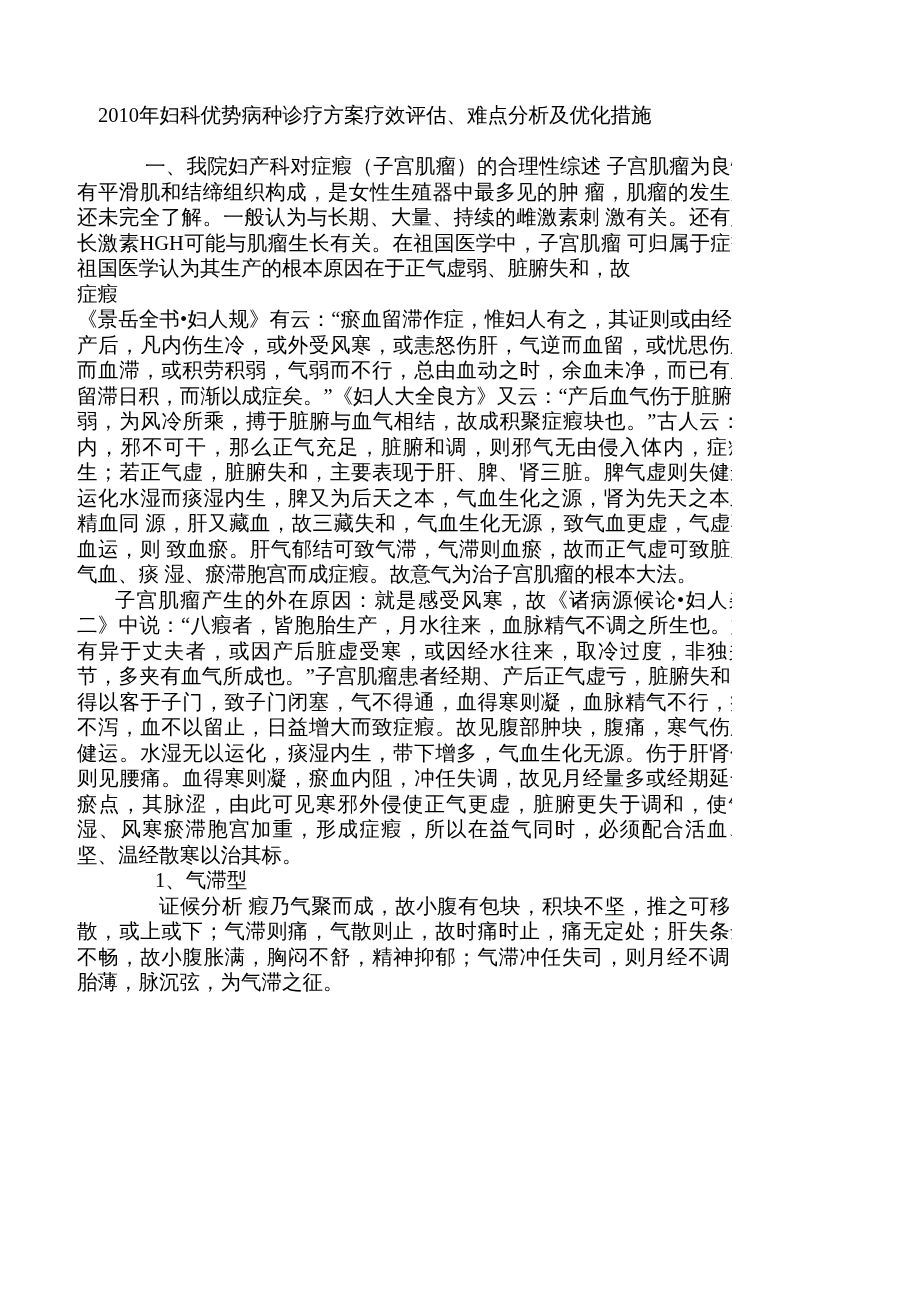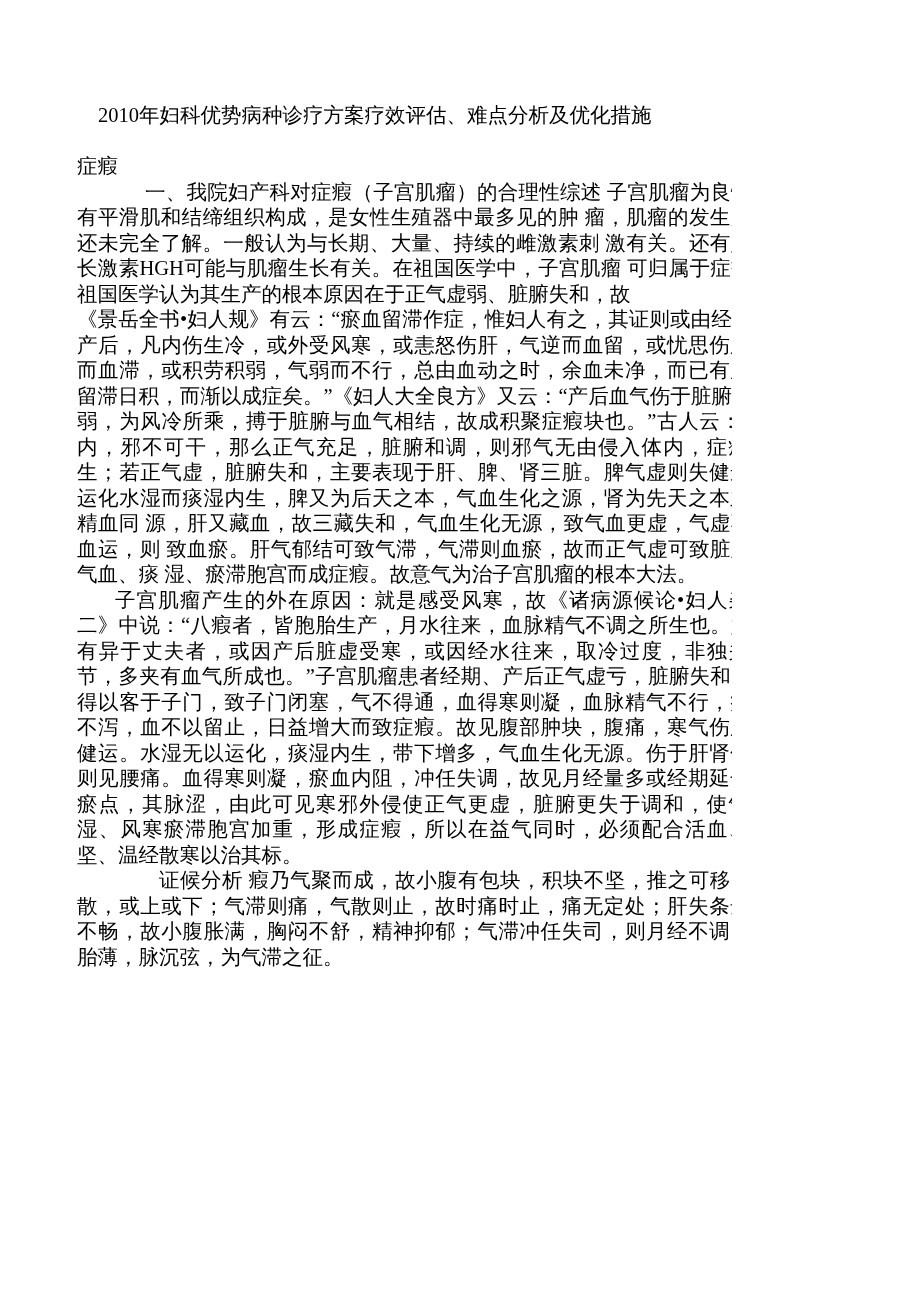--- a/index.html
+++ b/index.html
@@ -39,26 +39,27 @@
 </style>
 </head>
 <body>
 
 <div class="page">
   <div class="doc">
 
     <p class="title-line">2010年妇科优势病种诊疗方案疗效评估、难点分析及优化措施</p>
 
 
+    <p style="text-indent:68px;">一、我院妇产科对症瘕（子宫肌瘤）的合理性综述 子宫肌瘤为良性肌瘤，有平滑肌和结缔组织构成，是女性生殖器中最多见的肿 瘤，肌瘤的发生原因至今还未完全了解。一般认为与长期、大量、持续的雌激素刺 激有关。还有人发现生长激素HGH可能与肌瘤生长有关。在祖国医学中，子宫肌瘤 可归属于症瘕范畴，祖国医学认为其生产的根本原因在于正气虚弱、脏腑失和，故</p>
+
     <p style="text-indent:0;">症瘕</p>
-
-    <p style="text-indent:68px;">一、我院妇产科对症瘕（子宫肌瘤）的合理性综述 子宫肌瘤为良性肌瘤，有平滑肌和结缔组织构成，是女性生殖器中最多见的肿 瘤，肌瘤的发生原因至今还未完全了解。一般认为与长期、大量、持续的雌激素刺 激有关。还有人发现生长激素HGH可能与肌瘤生长有关。在祖国医学中，子宫肌瘤 可归属于症瘕范畴，祖国医学认为其生产的根本原因在于正气虚弱、脏腑失和，故</p>
 
     <p style="text-indent:0;">《景岳全书•妇人规》有云：“瘀血留滞作症，惟妇人有之，其证则或由经期，或由产后，凡内伤生冷，或外受风寒，或恚怒伤肝，气逆而血留，或忧思伤脾，气虚而血滞，或积劳积弱，气弱而不行，总由血动之时，余血未净，而已有所逆，则留滞日积，而渐以成症矣。”《妇人大全良方》又云：“产后血气伤于脏腑，脏腑虚弱，为风冷所乘，搏于脏腑与血气相结，故成积聚症瘕块也。”古人云：“正气存内，邪不可干，那么正气充足，脏腑和调，则邪气无由侵入体内，症瘕无由以生；若正气虚，脏腑失和，主要表现于肝、脾、肾三脏。脾气虚则失健运，不能运化水湿而痰湿内生，脾又为后天之本，气血生化之源，肾为先天之本主藏精，精血同 源，肝又藏血，故三藏失和，气血生化无源，致气血更虚，气虚不能推动血运，则 致血瘀。肝气郁结可致气滞，气滞则血瘀，故而正气虚可致脏腑失和，气血、痰 湿、瘀滞胞宫而成症瘕。故意气为治子宫肌瘤的根本大法。</p>
 
     <p style="text-indent:38px;">子宫肌瘤产生的外在原因：就是感受风寒，故《诸病源候论•妇人杂病诸候二》中说：“八瘕者，皆胞胎生产，月水往来，血脉精气不调之所生也。妇人病之有异于丈夫者，或因产后脏虚受寒，或因经水往来，取冷过度，非独关饮食失节，多夹有血气所成也。”子宫肌瘤患者经期、产后正气虚亏，脏腑失和，寒气才得以客于子门，致子门闭塞，气不得通，血得寒则凝，血脉精气不行，瘀血恶血不泻，血不以留止，日益增大而致症瘕。故见腹部肿块，腹痛，寒气伤脾则脾失健运。水湿无以运化，痰湿内生，带下增多，气血生化无源。伤于肝肾使之亏损则见腰痛。血得寒则凝，瘀血内阻，冲任失调，故见月经量多或经期延长，舌边瘀点，其脉涩，由此可见寒邪外侵使正气更虚，脏腑更失于调和，使气血、痰湿、风寒瘀滞胞宫加重，形成症瘕，所以在益气同时，必须配合活血、化痰软坚、温经散寒以治其标。</p>
 
+    <p style="text-indent:78px;">1、气滞型</p>
 
     <p style="text-indent:82px;">证候分析 瘕乃气聚而成，故小腹有包块，积块不坚，推之可移，时聚时散，或上或下；气滞则痛，气散则止，故时痛时止，痛无定处；肝失条达，气机不畅，故小腹胀满，胸闷不舒，精神抑郁；气滞冲任失司，则月经不调。舌红，胎薄，脉沉弦，为气滞之征。</p>
 
 
   </div>
 </div>
 
 </body></html>

